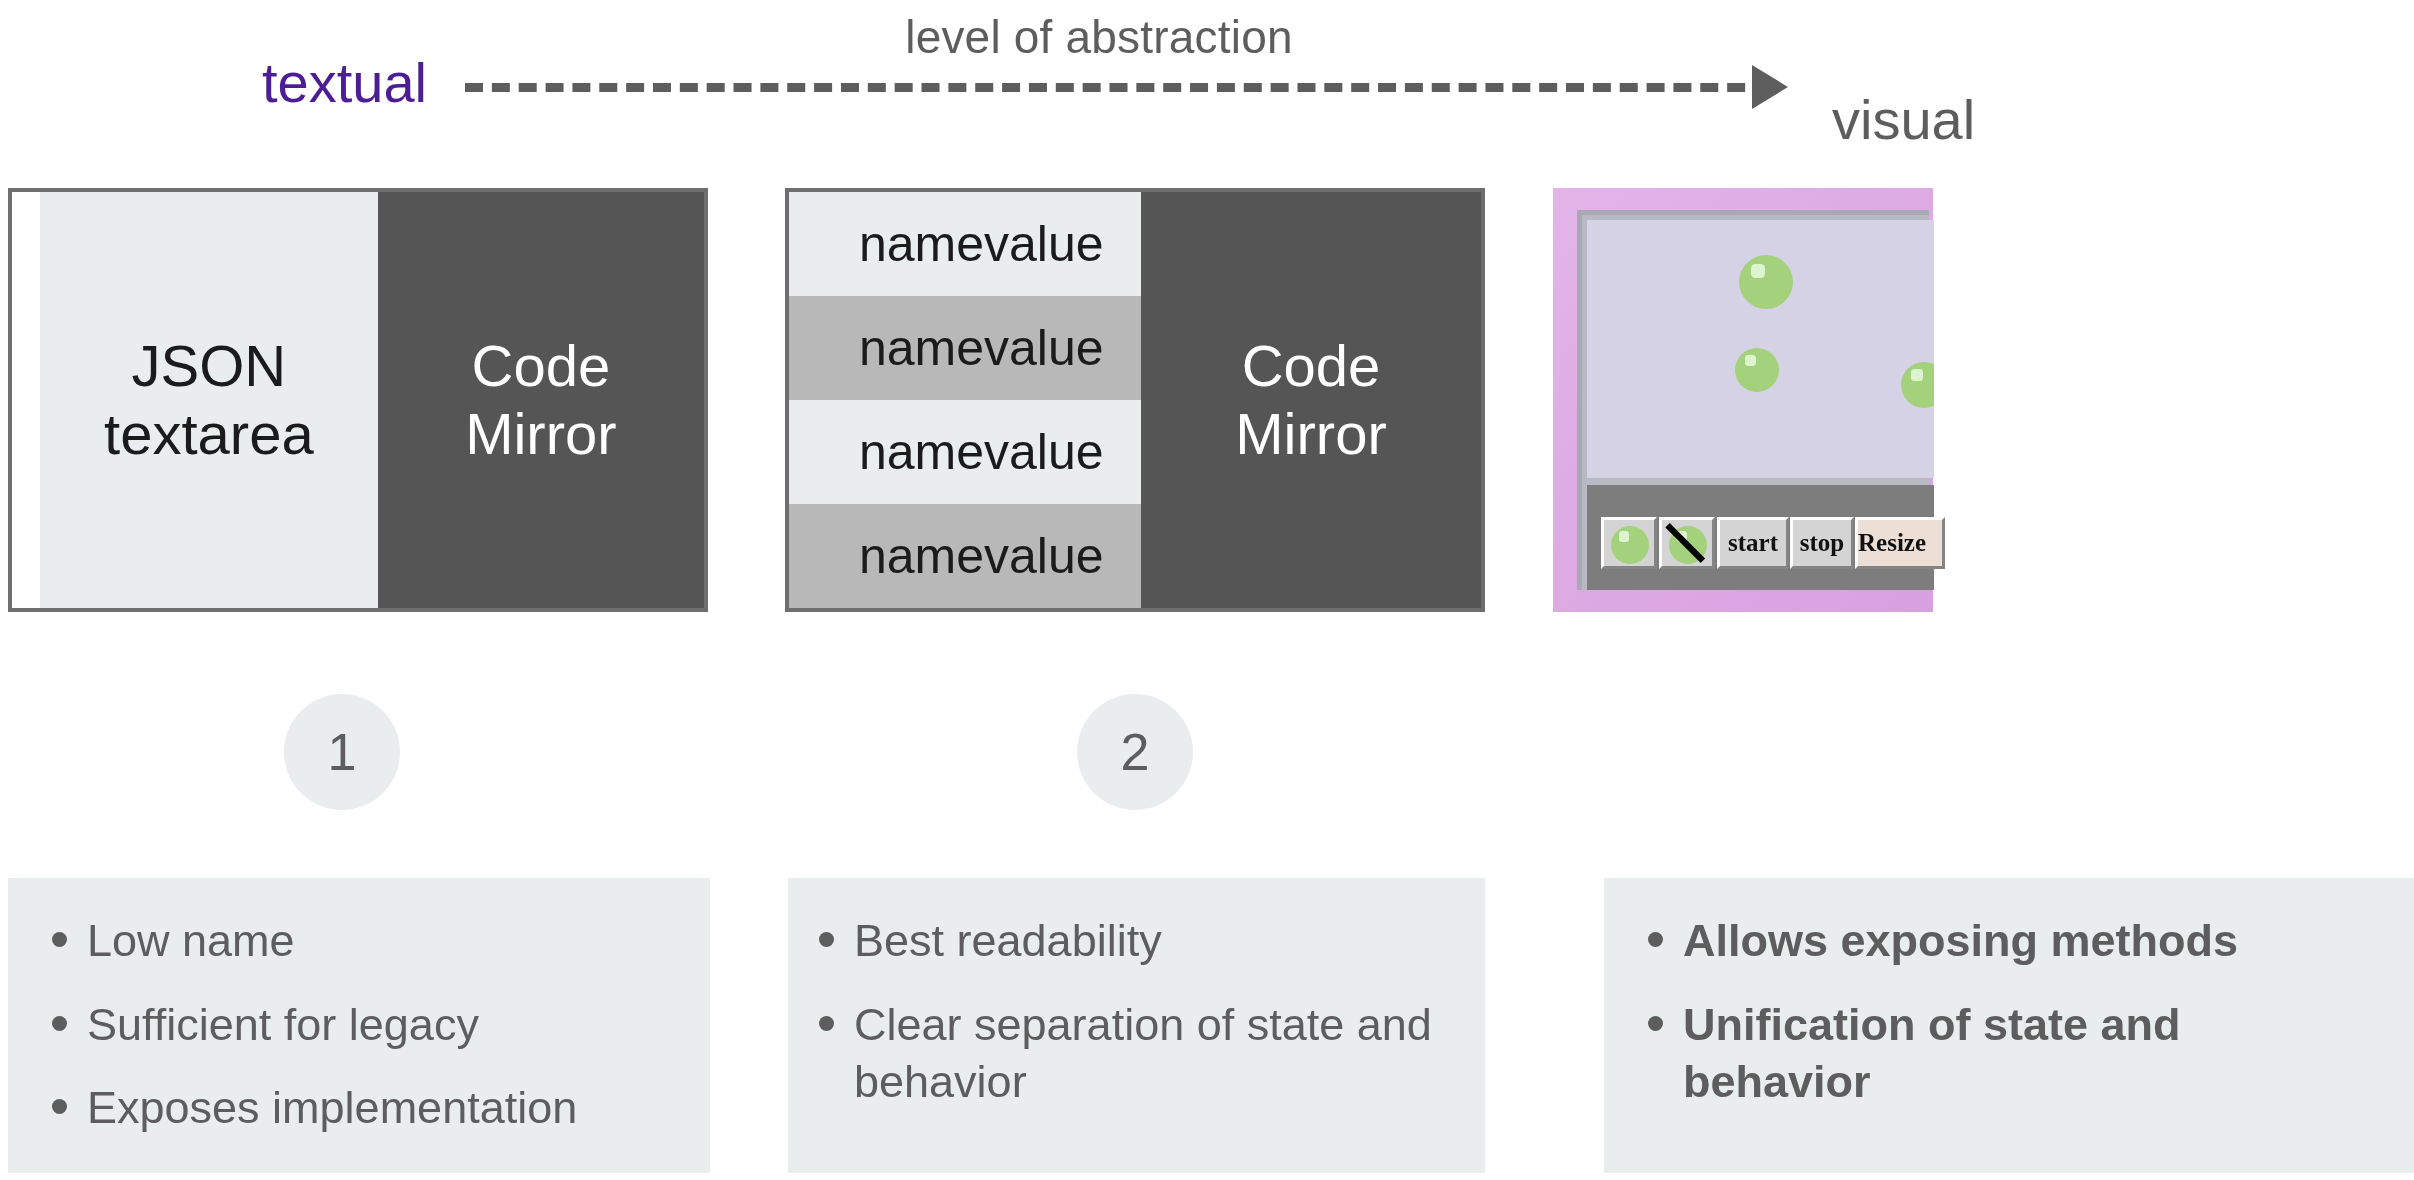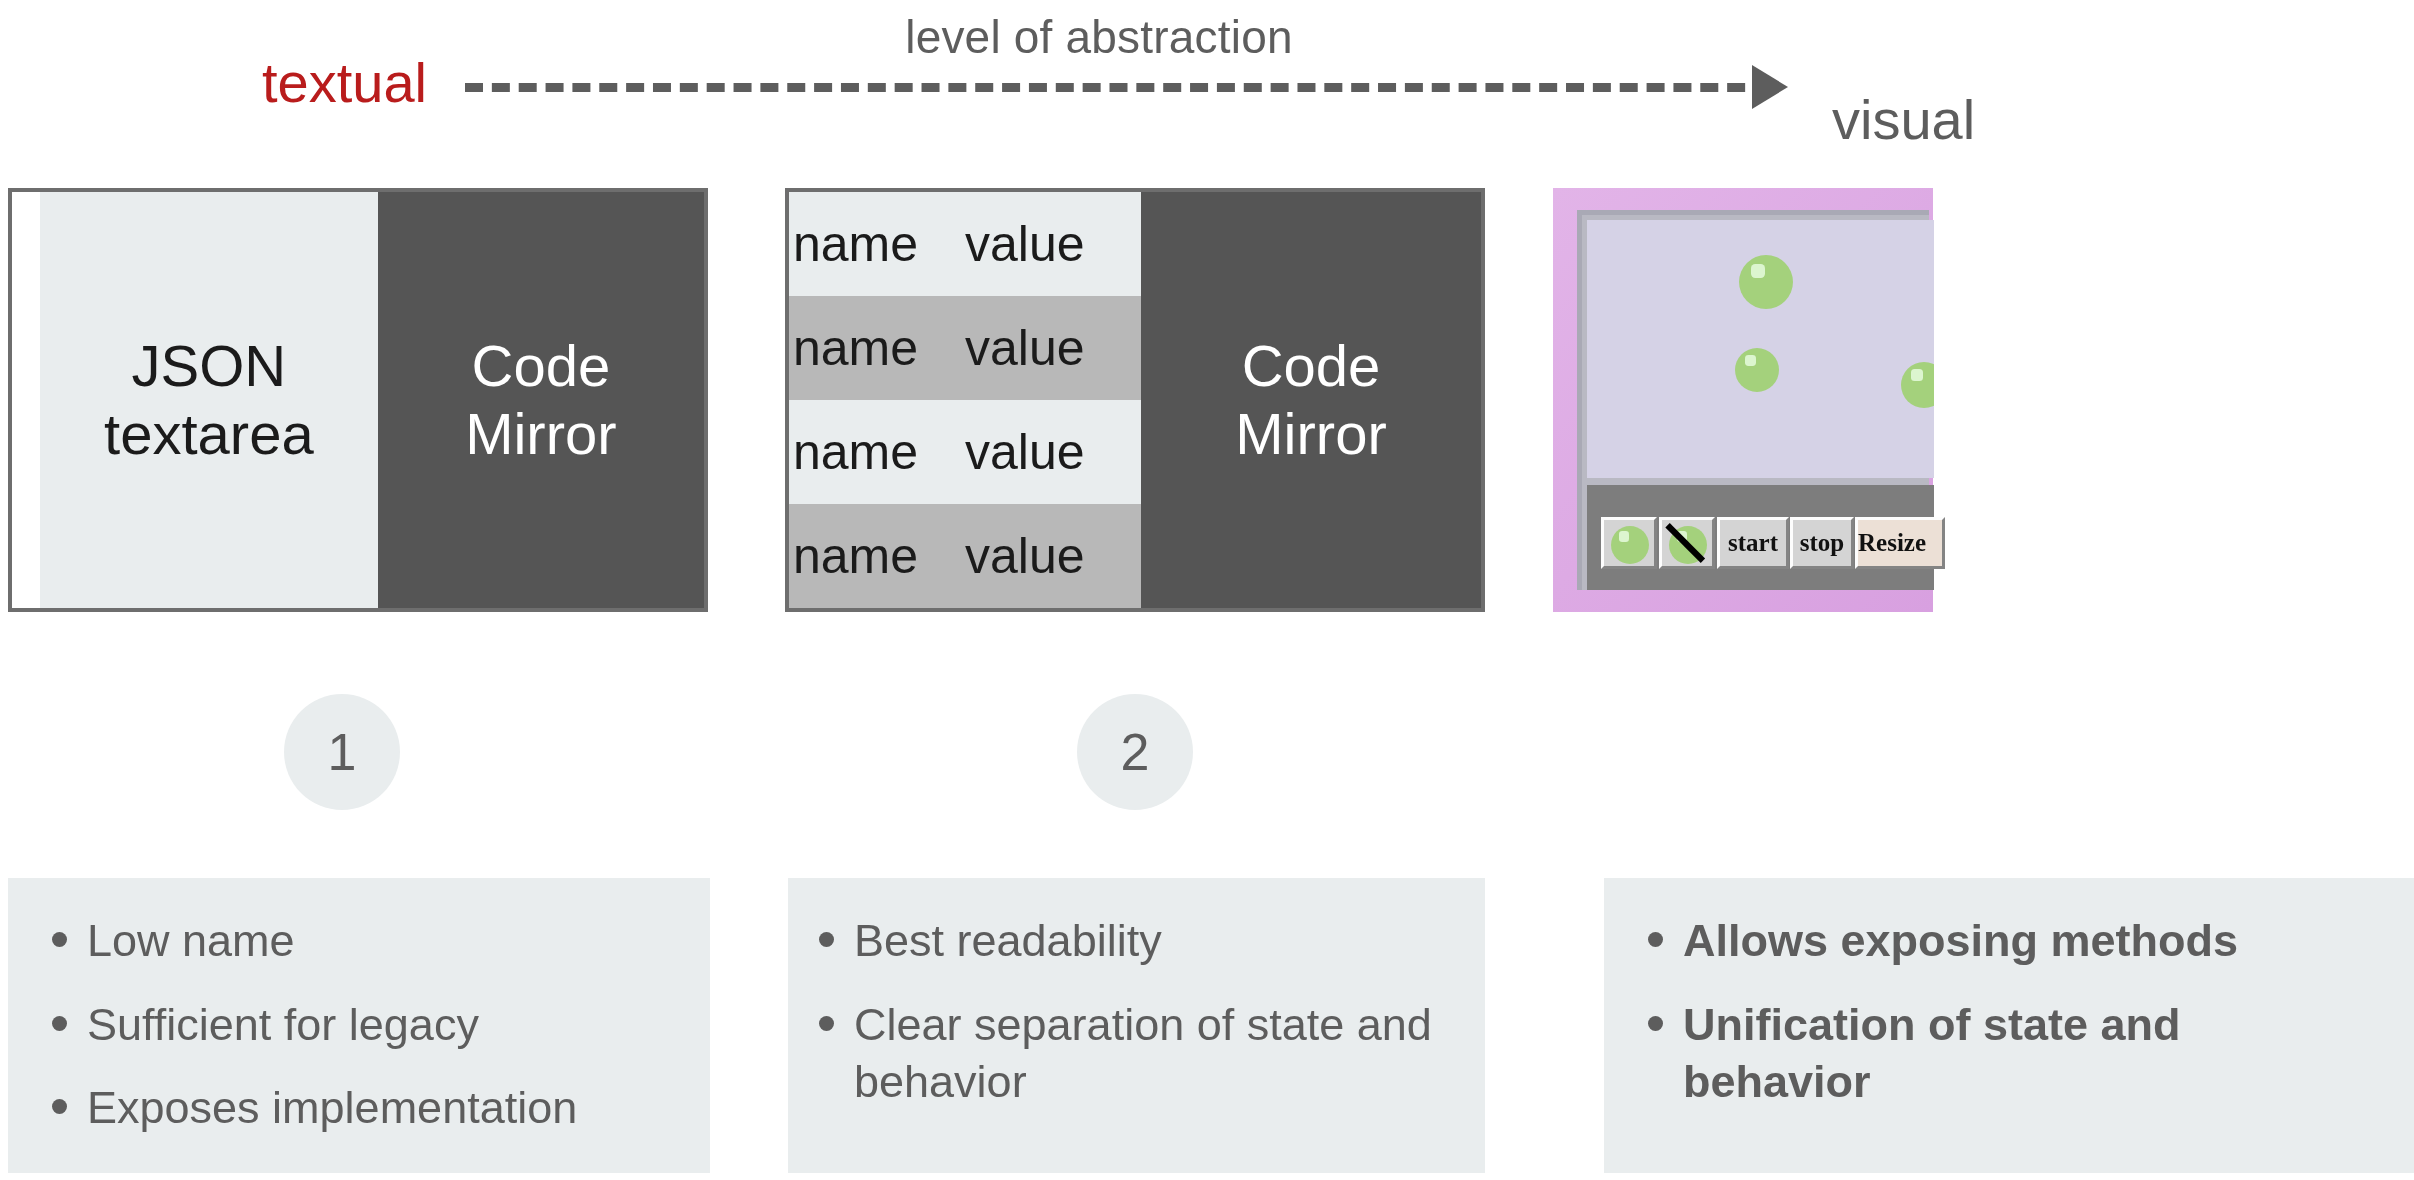--- a/index.html
+++ b/index.html
@@ -28,21 +28,21 @@
     font-size: 46px;
     color: #5d5d5d;
     letter-spacing: .2px;
   }
   #axis-caption.shift { left: -108px; }
 
   #axis-left-label {
     position: absolute;
     left: 262px; top: 50px;
     font-size: 56px;
-    color: #b91c1c;
+    color: #4c1d95;
   }
   #axis-right-label {
     position: absolute;
     left: 1832px; top: 50px;
     font-size: 56px;
     color: #5d5d5d;
     margin-top: 37px;
   }
   #axis-arrow-line {
     position: absolute;
@@ -101,22 +101,23 @@
     display: flex;
     flex-direction: column;
     background: #e9edee;
   }
   .nv-row {
     flex: 1 1 0;
     display: flex;
     align-items: center;
     color: #1b1b1b;
     font-size: 50px;
-    padding-left: 4px;
-    box-sizing: border-box;
+    padding-left: 23px;
+    box-sizing: border-box;
+    text-align: right;
   }
   .nv-row.odd  { background: #e9edee; }
   .nv-row.even { background: #b8b8b8; }
   .nv-name  { width: 172px; }
   .nv-value { }
 
   
   #panel-3 {
     position: absolute;
     left: 1553px; top: 188px;

